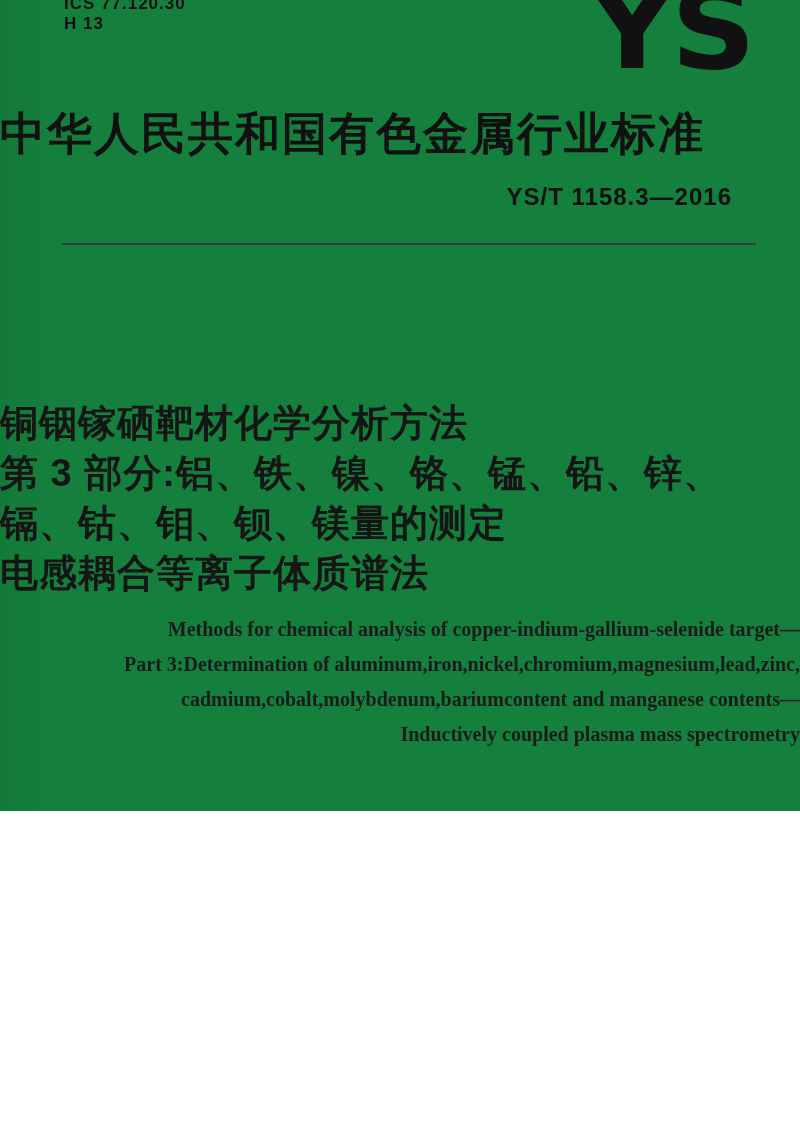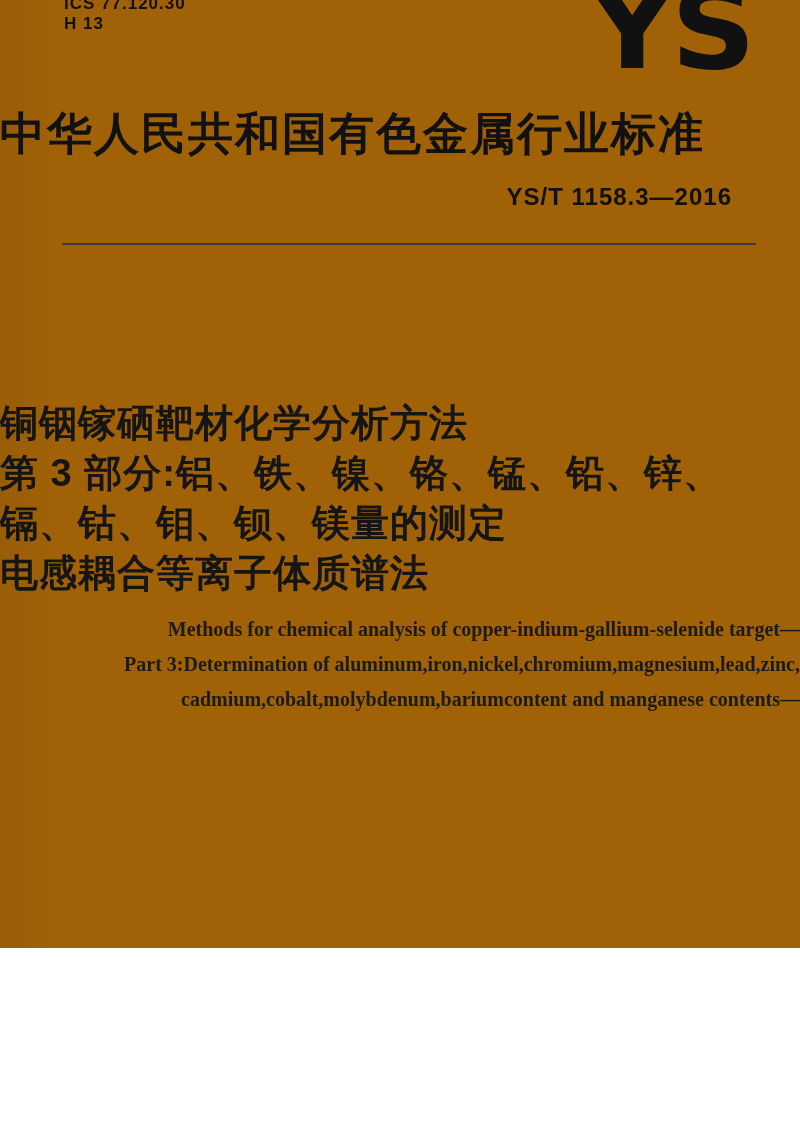--- a/index.html
+++ b/index.html
@@ -1,21 +1,21 @@
 <!DOCTYPE html>
 <html><head>
 <meta charset="utf-8">
 <style>
   * { margin: 0; padding: 0; box-sizing: border-box; }
   html, body { background: #fff; }
   .page {
     position: relative;
     width: 800px;
-    height: 948px;
-    background: #a16207;
+    height: 811px;
+    background: #15803d;
     overflow: hidden;
     font-family: "Liberation Sans", sans-serif;
     color: #1a1a1a;
     padding-left: 28px;
   }
   
   .scan-shade {
     position: absolute; left: 0; top: 0; width: 60px; height: 1120px;
     background: linear-gradient(to right, rgba(0,0,0,0.05), rgba(0,0,0,0));
     pointer-events: none;
@@ -129,20 +129,21 @@
     <div>铜铟镓硒靶材化学分析方法</div>
     <div>第 3 部分:铝、铁、镍、铬、锰、铅、锌、</div>
     <div>镉、钴、钼、钡、镁量的测定</div>
     <div>电感耦合等离子体质谱法</div>
   </div>
 
   <div class="en-title">
     <div>Methods for chemical analysis of copper-indium-gallium-selenide target—</div>
     <div>Part 3:Determination of aluminum,iron,nickel,chromium,magnesium,lead,zinc,</div>
     <div>cadmium,cobalt,molybdenum,bariumcontent and manganese contents—</div>
+    <div>Inductively coupled plasma mass spectrometry</div>
   </div>
 
 
   <div class="rule-bottom"></div>
 
   <div class="watermark">bzxz.net</div>
 
   <div class="publisher-row">
     <span>中华人民共和国工业和信息化部</span><span class="gap"></span><span>发 布</span>
   </div>

